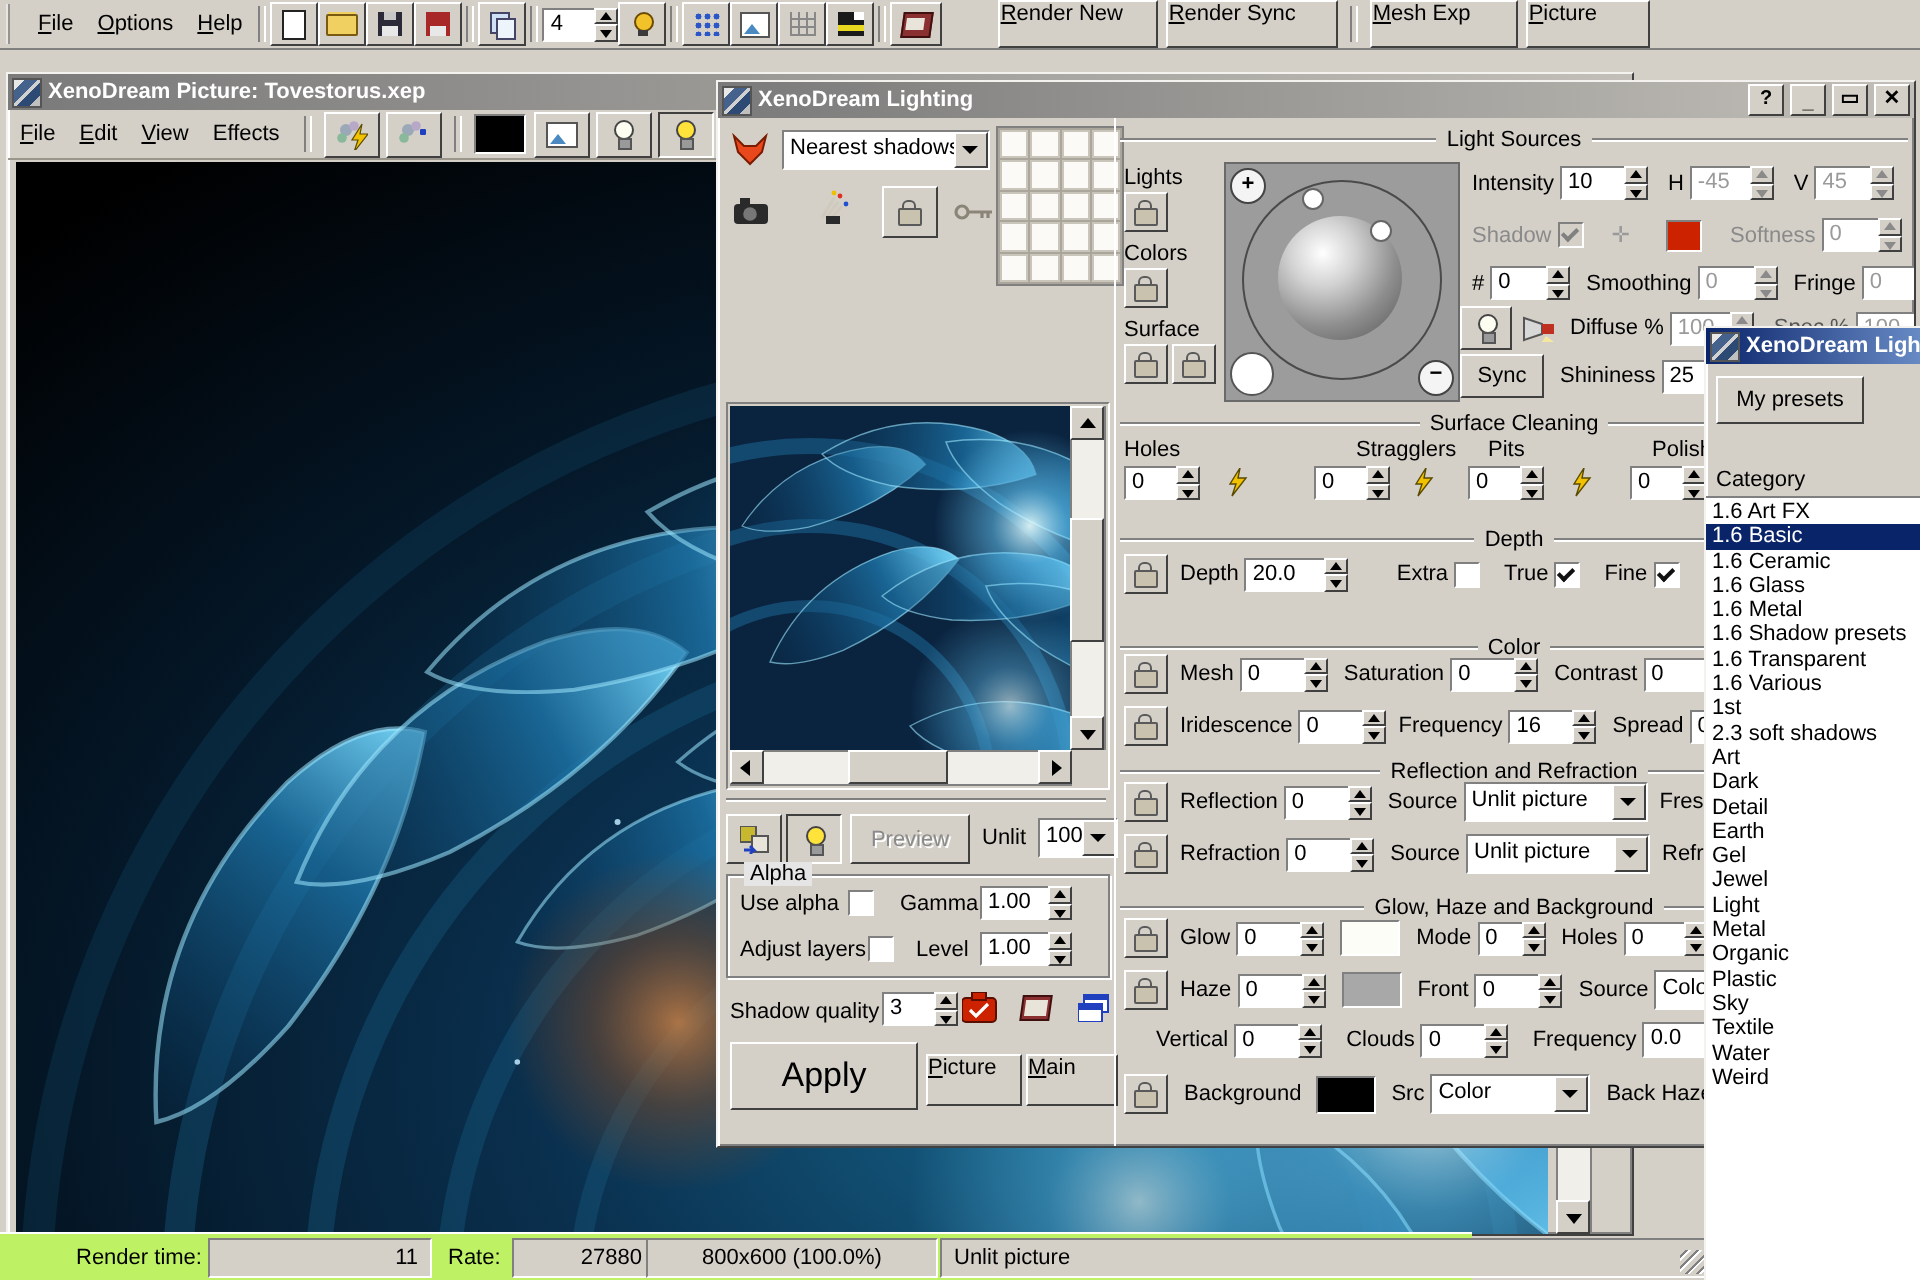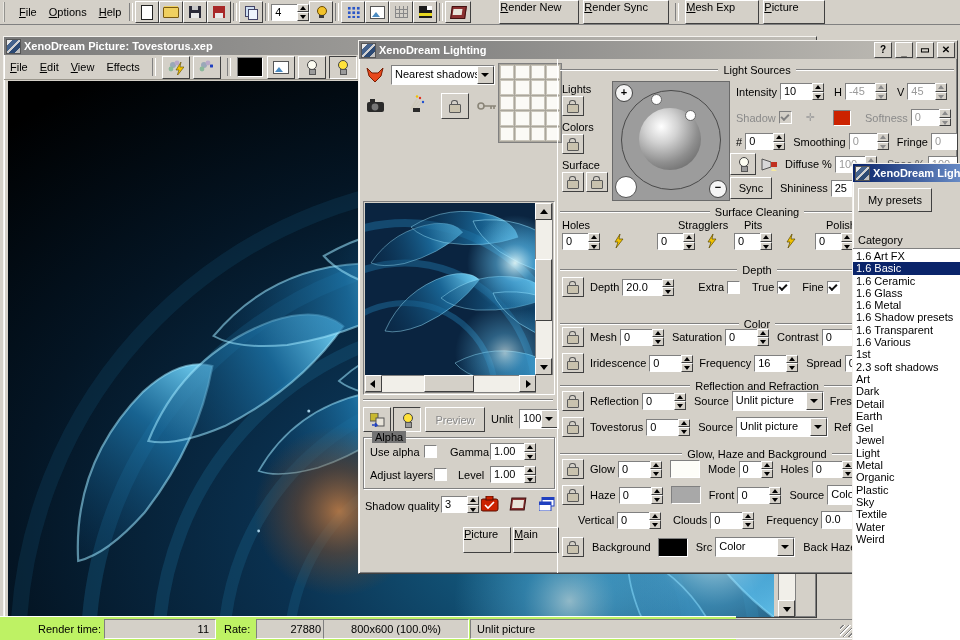--- a/index.html
+++ b/index.html
@@ -64,21 +64,21 @@
   .sb-btn.rt::after{left:6px;top:4px;border-top:4px solid transparent;border-bottom:4px solid transparent;border-left:5px solid #000}
   .sb-th{position:absolute;background:#d4d0c8;border:1px solid #404040;border-top-color:#fff;border-left-color:#fff}
   
   .bulb{position:relative;display:inline-block;width:11px;height:14px}
   .bulb .g{position:absolute;left:1px;top:0;width:8px;height:8px;border-radius:50%;border:1px solid #444;background:#fdfdf2}
   .bulb.on .g{background:#ffe23a}
   .bulb .b{position:absolute;left:3px;top:9px;width:5px;height:4px;background:#9a9a9a;border:1px solid #555}
   .swatch{display:inline-block;border:1px solid #808080;border-bottom-color:#fff;border-right-color:#fff;vertical-align:middle}
   .statusseg{position:absolute;top:2px;bottom:2px;border:1px solid #808080;border-bottom-color:#fff;border-right-color:#fff;background:#d4d0c8;display:flex;align-items:center;font-size:11px}
   .grp{position:absolute;border:1px solid #808080;box-shadow:inset 1px 1px 0 #fff, 1px 1px 0 #fff}
-  .grp .legend{position:absolute;top:-7px;left:8px;background:#737373;padding:0 3px;font-size:11px}
+  .grp .legend{position:absolute;top:-7px;left:8px;background:#e5e5e5;padding:0 3px;font-size:11px}
   .menuitem{padding:2px 6px;font-size:11px}
   .sep{width:2px;height:18px;border-left:1px solid #808080;border-right:1px solid #fff;margin:0 2px}
   .cell{background:#fbfaf6;border:1px solid #c9c5ba}
 </style>
 </head>
 <body>
 
 <svg width="0" height="0" style="position:absolute">
   <defs>
     <radialGradient id="bgG" cx="0.72" cy="0.85" r="1.05">
@@ -461,20 +461,21 @@
             <rect x="4.5" y="3" width="11" height="8" fill="#e8e4da"></rect>
           </g>
         </svg>
       <svg width="16" height="14" style="position:absolute;left:176px;top:438px">
           <rect x="3" y="0" width="12" height="9" fill="#fff" stroke="#2040c0"></rect>
           <rect x="3" y="0" width="12" height="3" fill="#2040c0"></rect>
           <rect x="0" y="5" width="12" height="9" fill="#fff" stroke="#2040c0"></rect>
           <rect x="0" y="5" width="12" height="3" fill="#2040c0"></rect>
         </svg>
 
+      <span class="btn" style="position:absolute;left:2px;top:462px;width:92px;height:32px;font-size:17px">Apply</span>
       <span class="btn ul1" style="position:absolute;left:100px;top:468px;width:46px;height:24px">Picture</span>
       <span class="btn ul1" style="position:absolute;left:150px;top:468px;width:44px;height:24px">Main</span>
     </div>
 
     <div style="position:absolute;left:198px;top:0;width:398px;height:100%;border-left:1px solid #fff">
 
       <div class="shdr" style="top:4px">
           <span>Light Sources</span>
         </div>
       <span style="position:absolute;left:4px;top:24px">Lights</span>
@@ -762,21 +763,21 @@
         <span class="dd" style="width:90px">
             <span class="txt">Unlit picture</span>
             <span class="arw"></span>
           </span>
         <span class="lb" style="margin-left:6px">Fresnel</span>
       </div>
       <div class="row" style="left:4px;top:358px">
         <span class="btn lockbtn">
             <span class="lock"></span>
           </span>
-        <span class="lb">Tovestorus</span>
+        <span class="lb">Refraction</span>
         <span class="spin">
             <span class="v" style="min-width:26px">0</span>
             <span class="btns">
               <i class="u"></i>
               <i class="d"></i>
             </span>
           </span>
         <span class="lb" style="margin-left:8px">Source</span>
         <span class="dd" style="width:90px">
             <span class="txt">Unlit picture</span>

